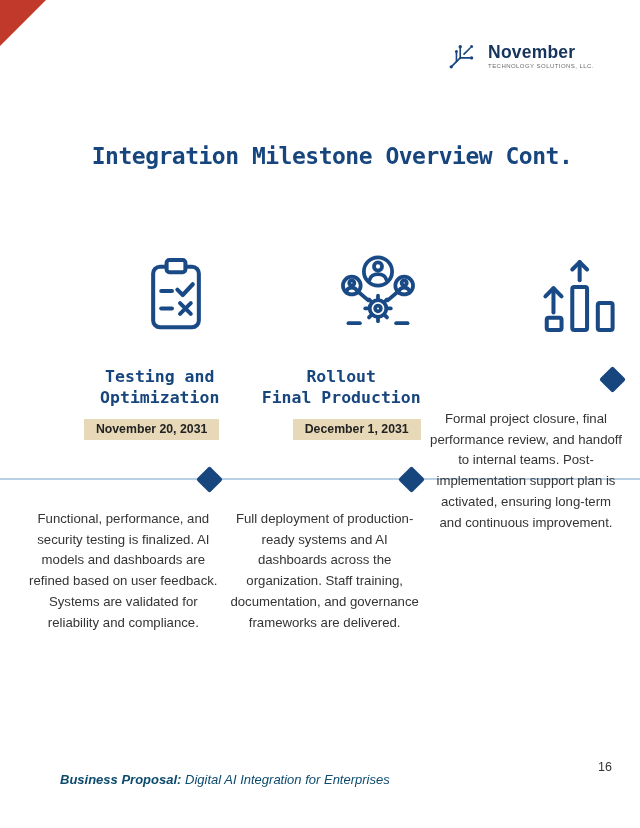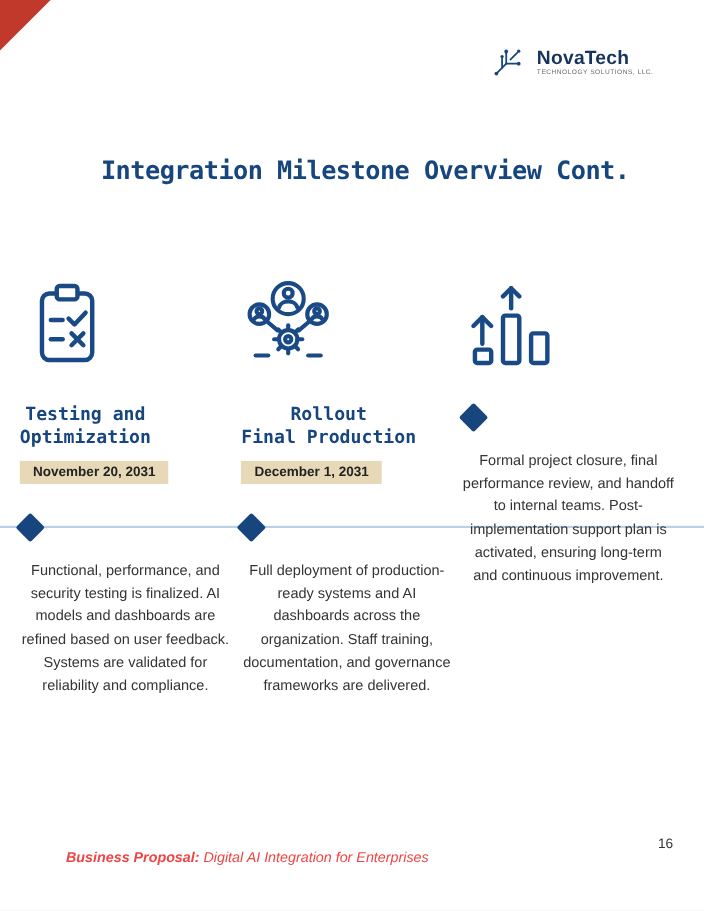--- a/index.html
+++ b/index.html
@@ -43,21 +43,21 @@
   
   .timeline-line{
     position:absolute;top:478px;left:0;right:0;height:2px;
     background:#bad0e4;z-index:0;
   }
   
   .columns{
     position:absolute;top:250px;left:18px;right:18px;
     display:flex;z-index:1;
   }
-  .col{flex:1;display:flex;flex-direction:column;align-items:flex-start;}
+  .col{flex:1;display:flex;flex-direction:column;align-items:flex-end;}
   .icon-box{height:90px;display:flex;align-items:center;justify-content:center;}
   .milestone-title{
     margin-top:26px;height:42px;
     font-family:"DejaVu Sans Mono",monospace;
     font-weight:700;font-size:16.5px;line-height:21px;
     color:#17457d;text-align:center;
   }
   .milestone-title span{display:block;white-space:nowrap;}
   .date-badge{
     margin-top:11px;height:15px;
@@ -74,21 +74,21 @@
     transform:rotate(45deg);border-radius:2px;
   }
   .description{
     margin-top:13px;width:192px;
     font-size:13.2px;line-height:1.57;color:#343434;
     text-align:center;
   }
   
   .footer{
     position:absolute;top:772px;left:60px;
-    font-size:13px;font-style:italic;color:#ef4444;
+    font-size:13px;font-style:italic;color:#0c4a6e;
   }
   .footer .label{font-weight:700;}
   .page-number{
     position:absolute;top:760px;right:28px;
     font-size:12.5px;color:#333;
   }
   .icon svg{display:block;}
 </style>
 </head>
 <body>
@@ -110,21 +110,21 @@
         <g fill="#17457d">
           <circle cx="14" cy="6.2" r="1.8"></circle>
           <circle cx="26" cy="18" r="1.8"></circle>
           <circle cx="10" cy="11.2" r="1.6"></circle>
           <circle cx="26" cy="6" r="1.6"></circle>
           <circle cx="4.5" cy="27.5" r="1.8"></circle>
         </g>
       </svg>
     </span>
     <span class="logo-text">
-      <span class="brand-name">NovaTech</span>
+      <span class="brand-name">November</span>
       <span class="brand-tagline">TECHNOLOGY SOLUTIONS, LLC.</span>
     </span>
   </div>
 
   <h1 class="page-title">Integration Milestone Overview Cont.</h1>
 
   <div class="timeline-line"></div>
 
   <div class="columns">
 

